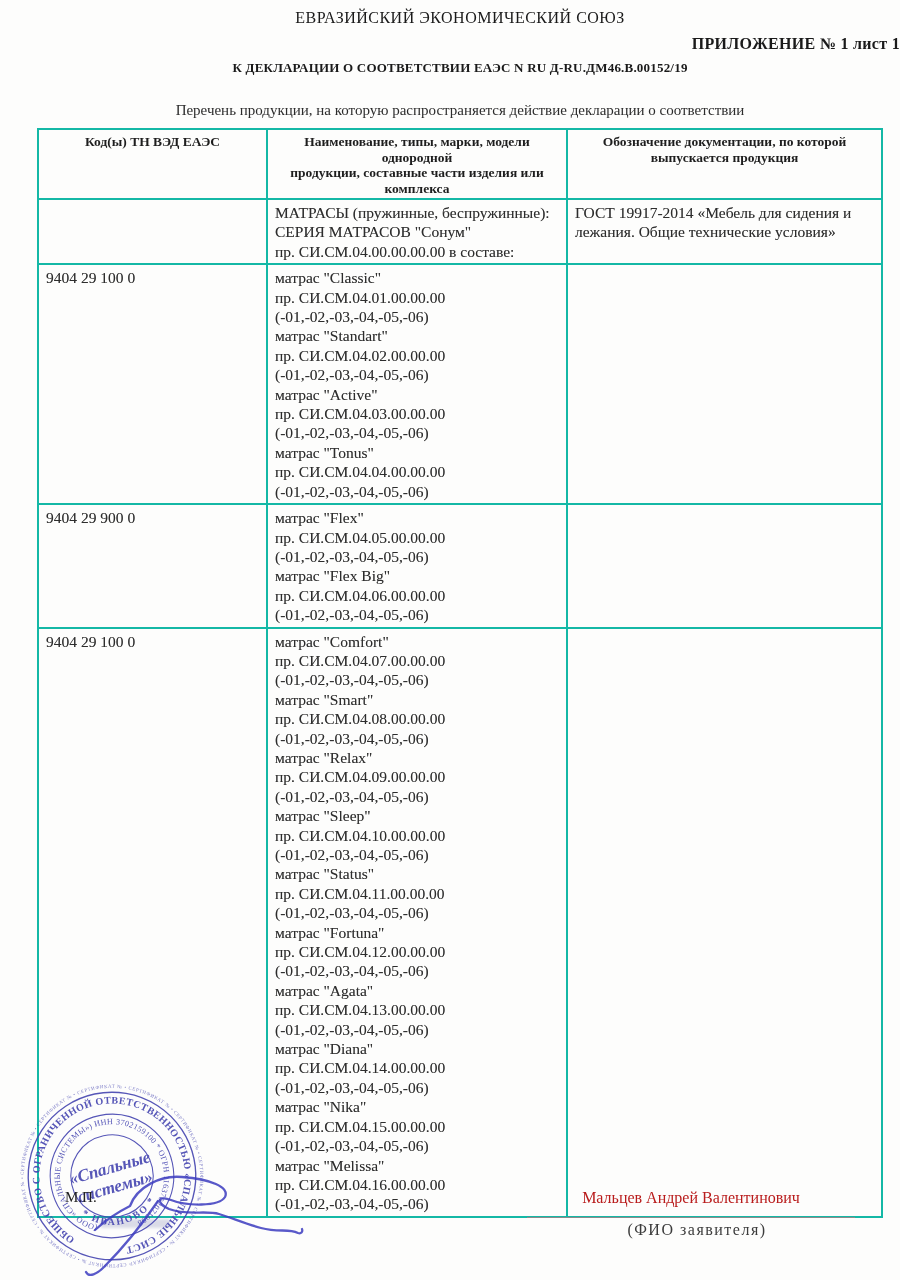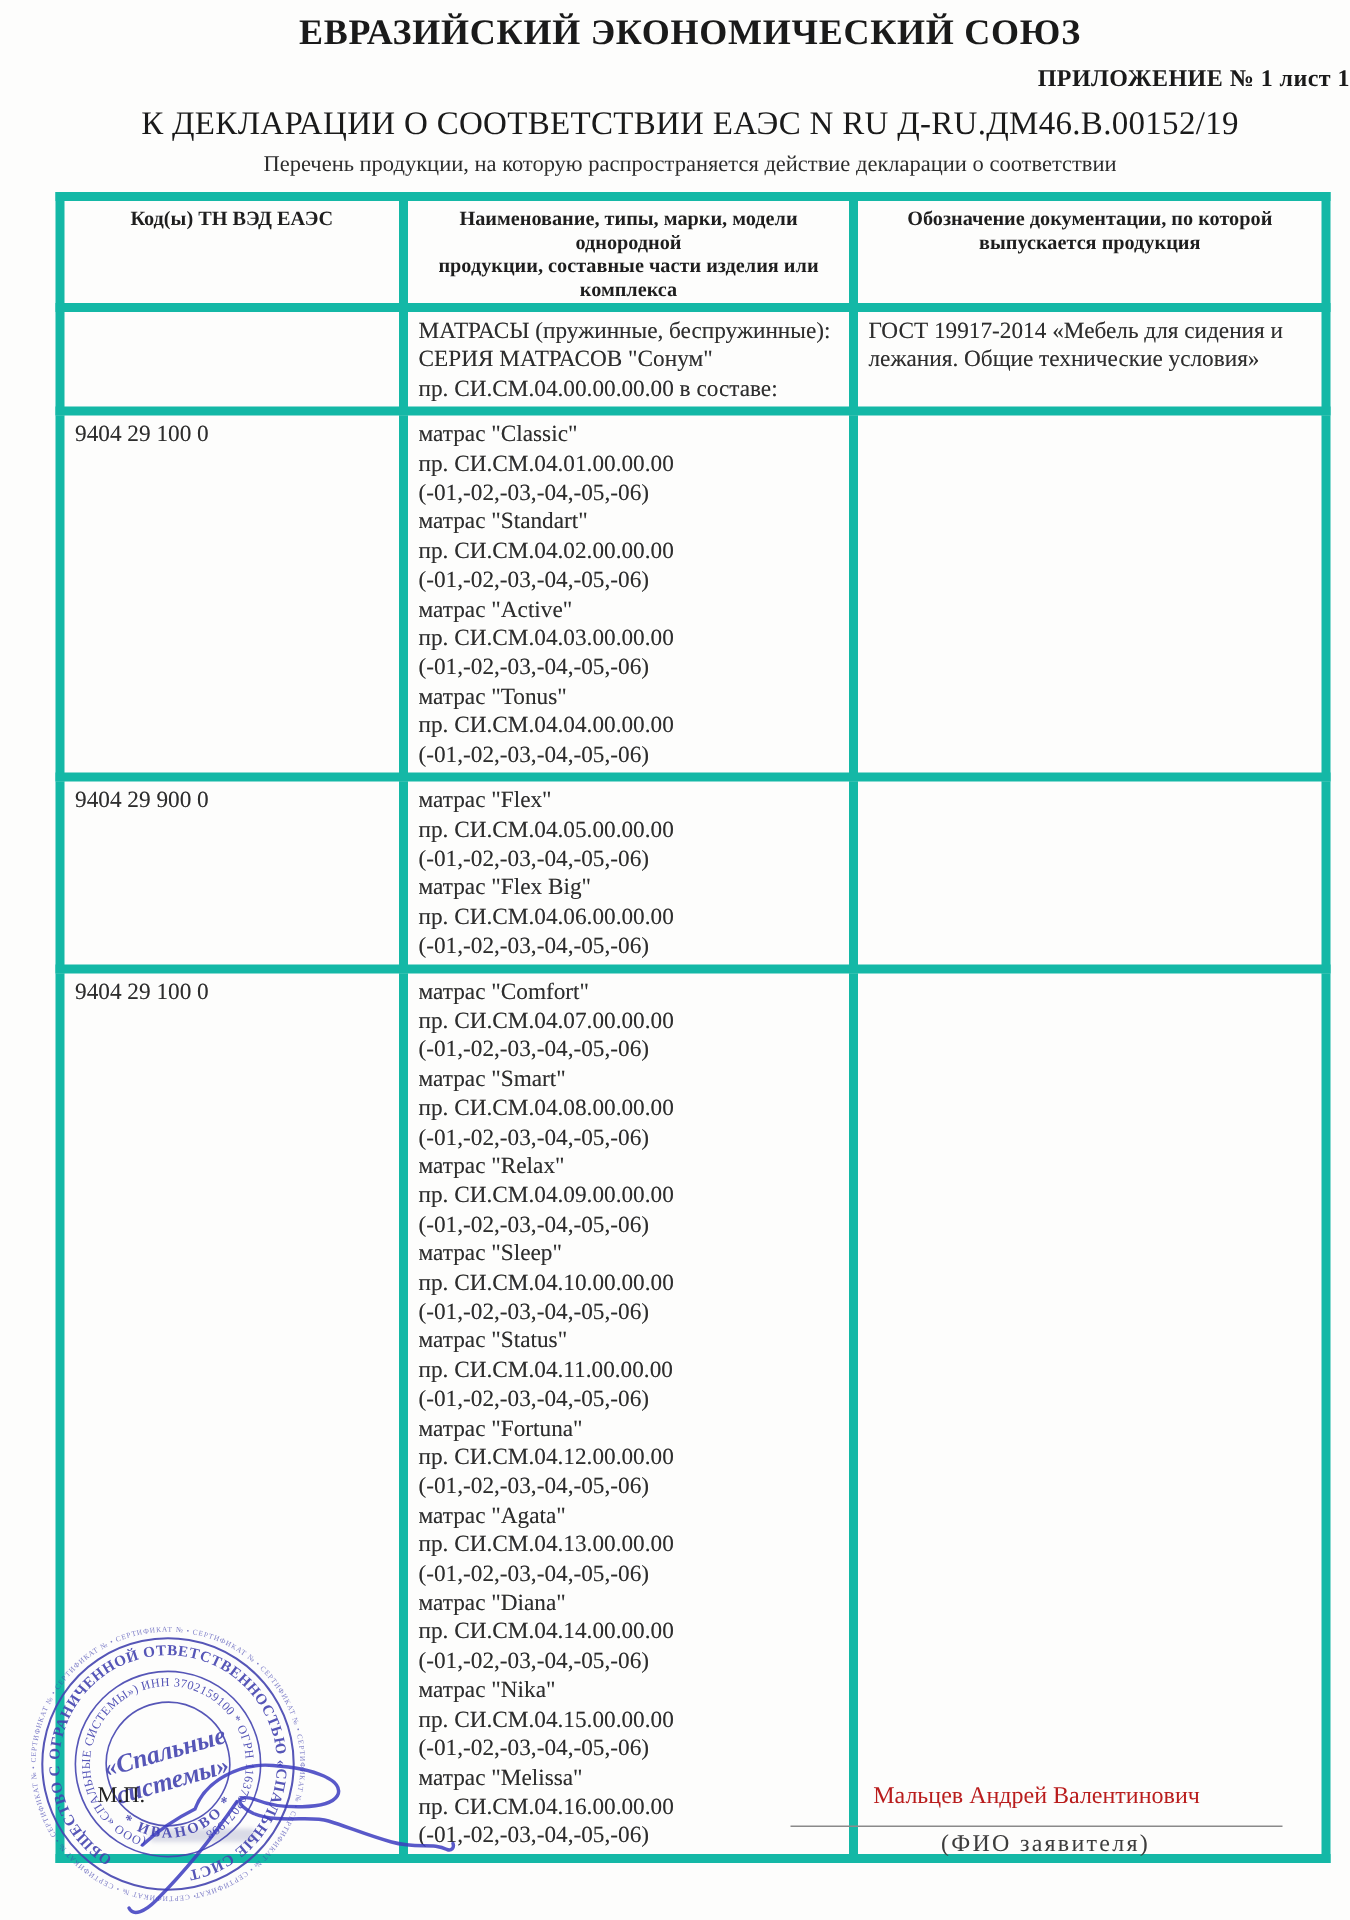--- a/index.html
+++ b/index.html
@@ -9,33 +9,33 @@
     background:#fdfdfc;
     font-family:"Liberation Serif", serif;
     color:#2f2f2f;
     position:relative;
     overflow:hidden;
   }
   .page { position:absolute; inset:0; }
 
   
   .titles { position:absolute; left:20px; top:0; width:880px; text-align:center; color:#1a1a1a; }
-  .t1 { margin:9px 0 0 0;  font-size:24px; font-weight:bold; letter-spacing:.5px; }
+  .t1 { margin:9px 0 0 0;  font-size:16px; font-weight:normal; letter-spacing:.5px; }
   .t2 { margin:8px 0 0 0;  font-size:16px;   font-weight:bold; letter-spacing:.3px;text-align:right; }
-  .t3 { margin:7px 0 0 0;  font-size:22px;   font-weight:normal; letter-spacing:.2px; }
+  .t3 { margin:7px 0 0 0;  font-size:13px;   font-weight:bold; letter-spacing:.2px; }
   .subtitle { position:absolute; left:20px; top:102px; width:880px; text-align:center;
     font-size:15px; color:#2c2c2c; }
 
   
   table.products {
     position:absolute; left:37px; top:128px;
     width:844px; border-collapse:collapse; table-layout:fixed;
   }
   .products th, .products td {
-    border:6px solid #14b8a6;
+    border:2px solid #14b8a6;
     vertical-align:top;
     white-space:pre-line;
   }
   .products th {
     font-size:13.5px; line-height:15.5px; font-weight:bold;
     text-align:center; padding:4px 6px 2px; color:#1e1e1e;
   }
   .products td {
     font-size:15.5px; line-height:19.4px;
     padding:3px 6px 2px 7px; color:#2d2d2d;

